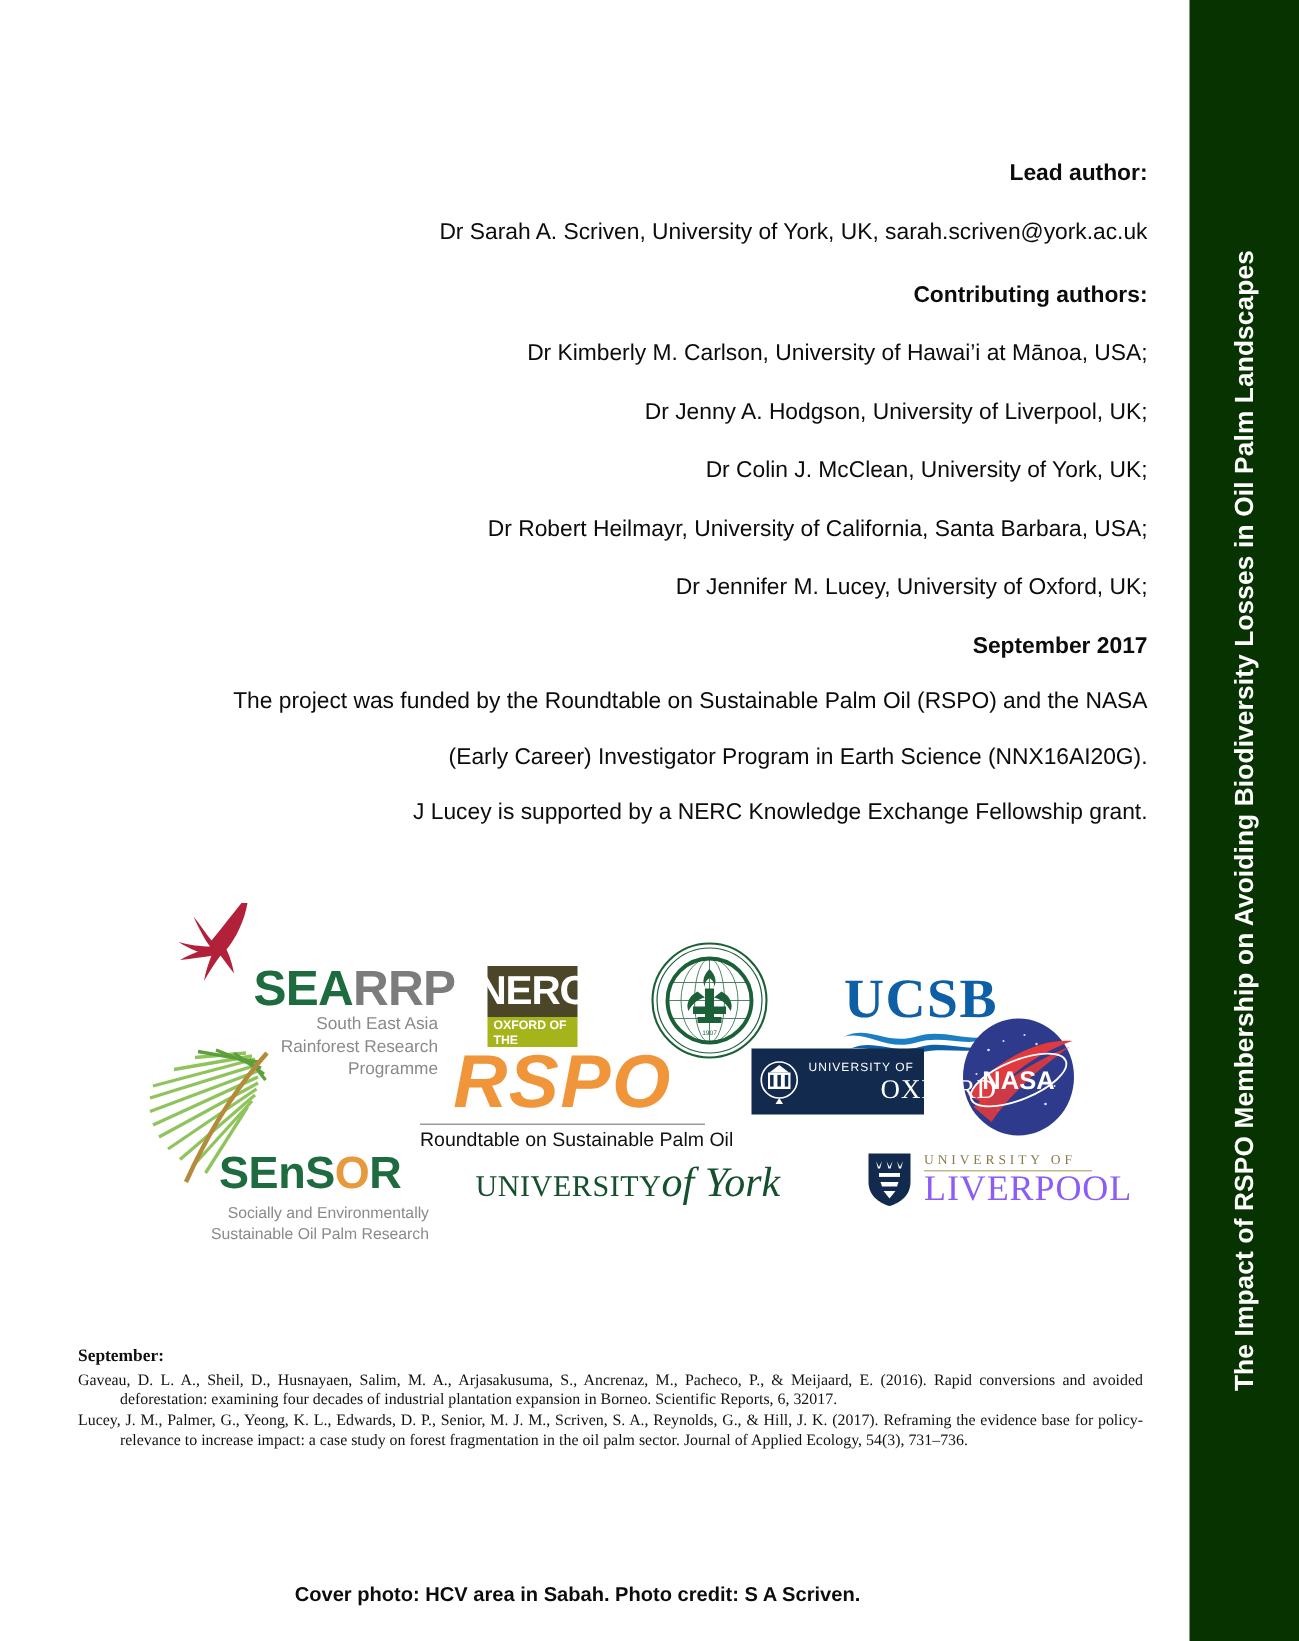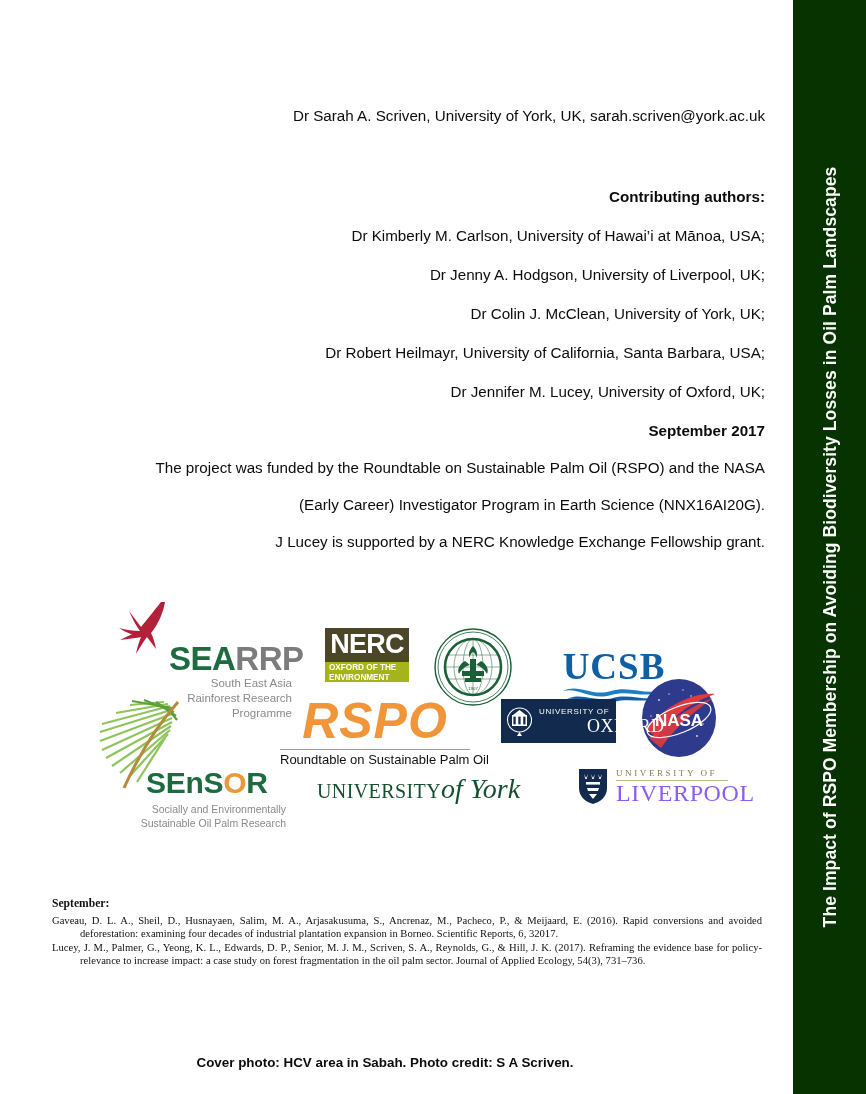--- a/index.html
+++ b/index.html
@@ -112,21 +112,21 @@
   }
   #sensor-word .o-orange { color: #e79a3c; }
   #sensor-tag {
     position: absolute; left: 0; top: 96px; width: 190px;
     text-align: right;
     font-family: "Liberation Sans", sans-serif;
     font-size: 10.5px; color: #8a8a8a; line-height: 14px;
   }
 
   
-  #logo-nerc { left: 325px; top: 40px; width: 84px; height: 54px; }
+  #logo-nerc { left: 325px; top: 56px; width: 60px; height: 54px; }
   #nerc-top {
     height: 34px; background: #4b4628; color: #ffffff;
     font-family: "Liberation Sans", sans-serif;
     font-size: 27px; font-weight: bold; letter-spacing: -0.8px;
     display: flex; align-items: center; justify-content: center;
     padding-bottom: 1px; box-sizing: border-box;
   }
   #nerc-bot {
     height: 20px; background: #a6b41c; color: #ffffff;
     font-family: "Liberation Sans", sans-serif;
@@ -244,20 +244,21 @@
 
 <div id="page">
 
   <div id="spine">
     <div id="spine-title">The Impact of RSPO Membership on Avoiding Biodiversity Losses in Oil Palm Landscapes</div>
   </div>
 
   <div id="content">
 
     <div class="rt-block" id="author-block">
+      <div class="rt-line lbl">Lead author:</div>
       <div class="rt-line">Dr Sarah A. Scriven, University of York, UK, sarah.scriven@york.ac.uk</div>
     </div>
 
     <div class="rt-block" id="contrib-block">
       <div class="rt-line lbl">Contributing authors:</div>
       <div class="rt-line">Dr Kimberly M. Carlson, University of Hawai’i at Mānoa, USA;</div>
       <div class="rt-line">Dr Jenny A. Hodgson, University of Liverpool, UK;</div>
       <div class="rt-line">Dr Colin J. McClean, University of York, UK;</div>
       <div class="rt-line">Dr Robert Heilmayr, University of California, Santa Barbara, USA;</div>
       <div class="rt-line">Dr Jennifer M. Lucey, University of Oxford, UK;</div>

